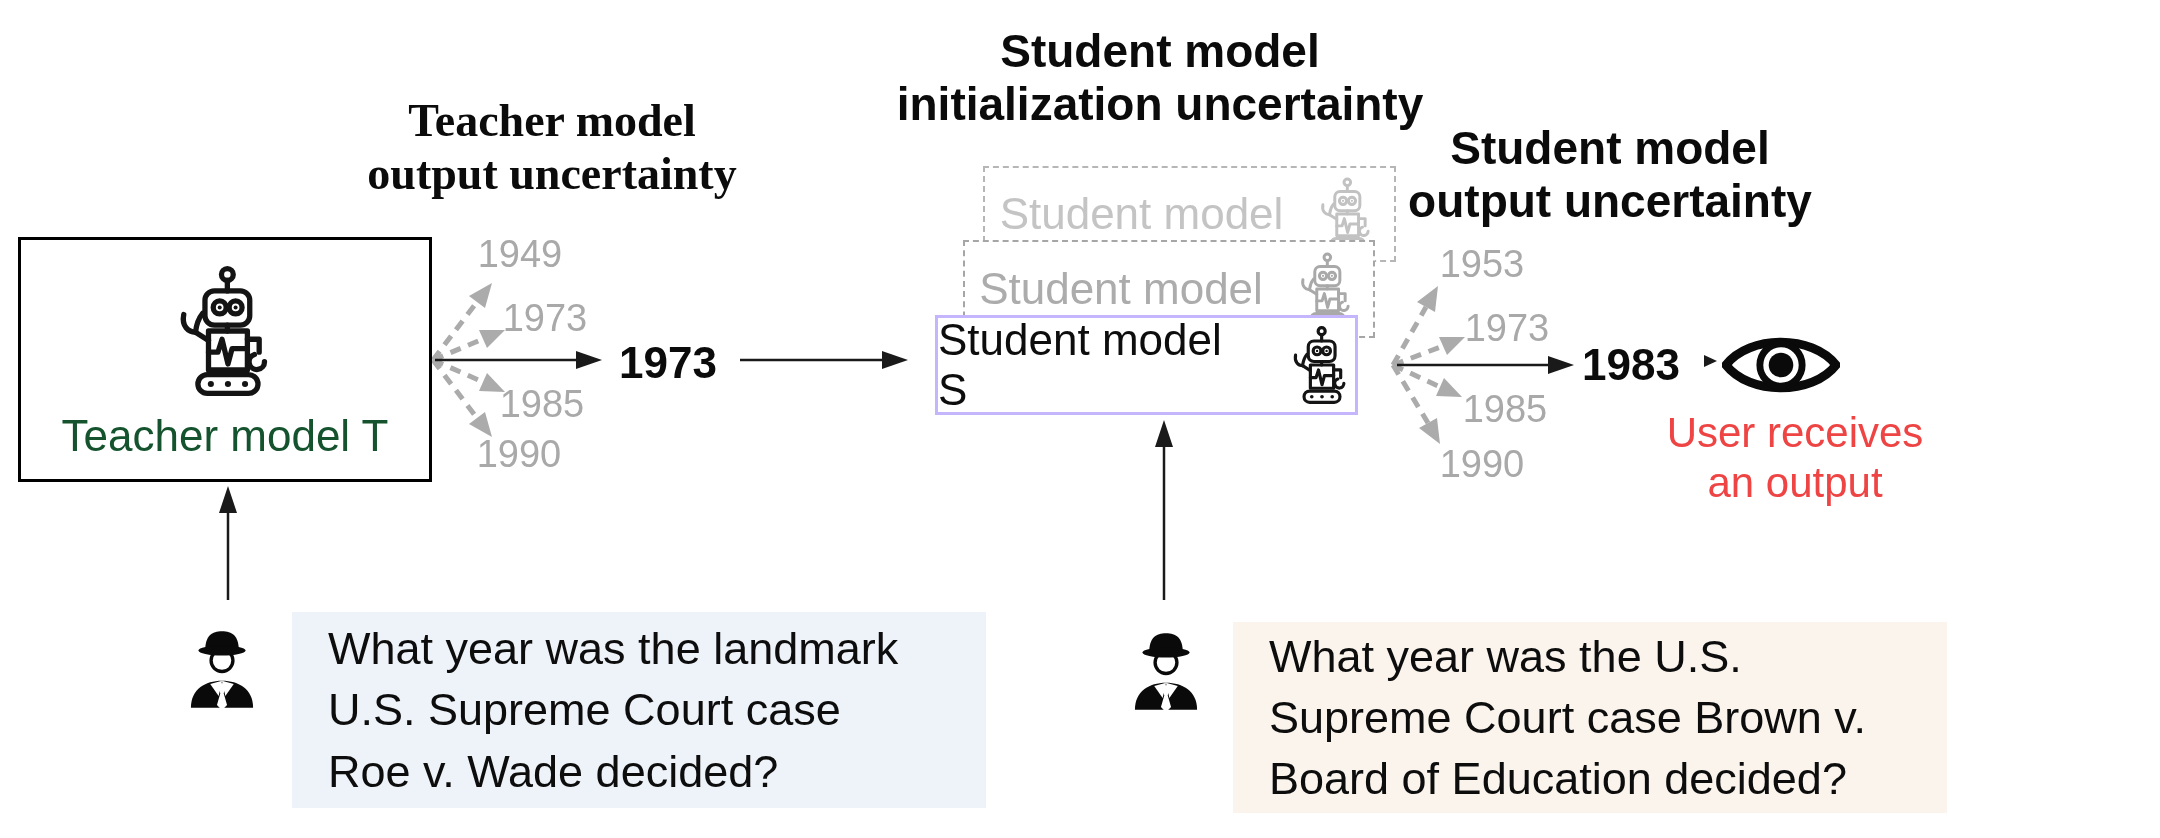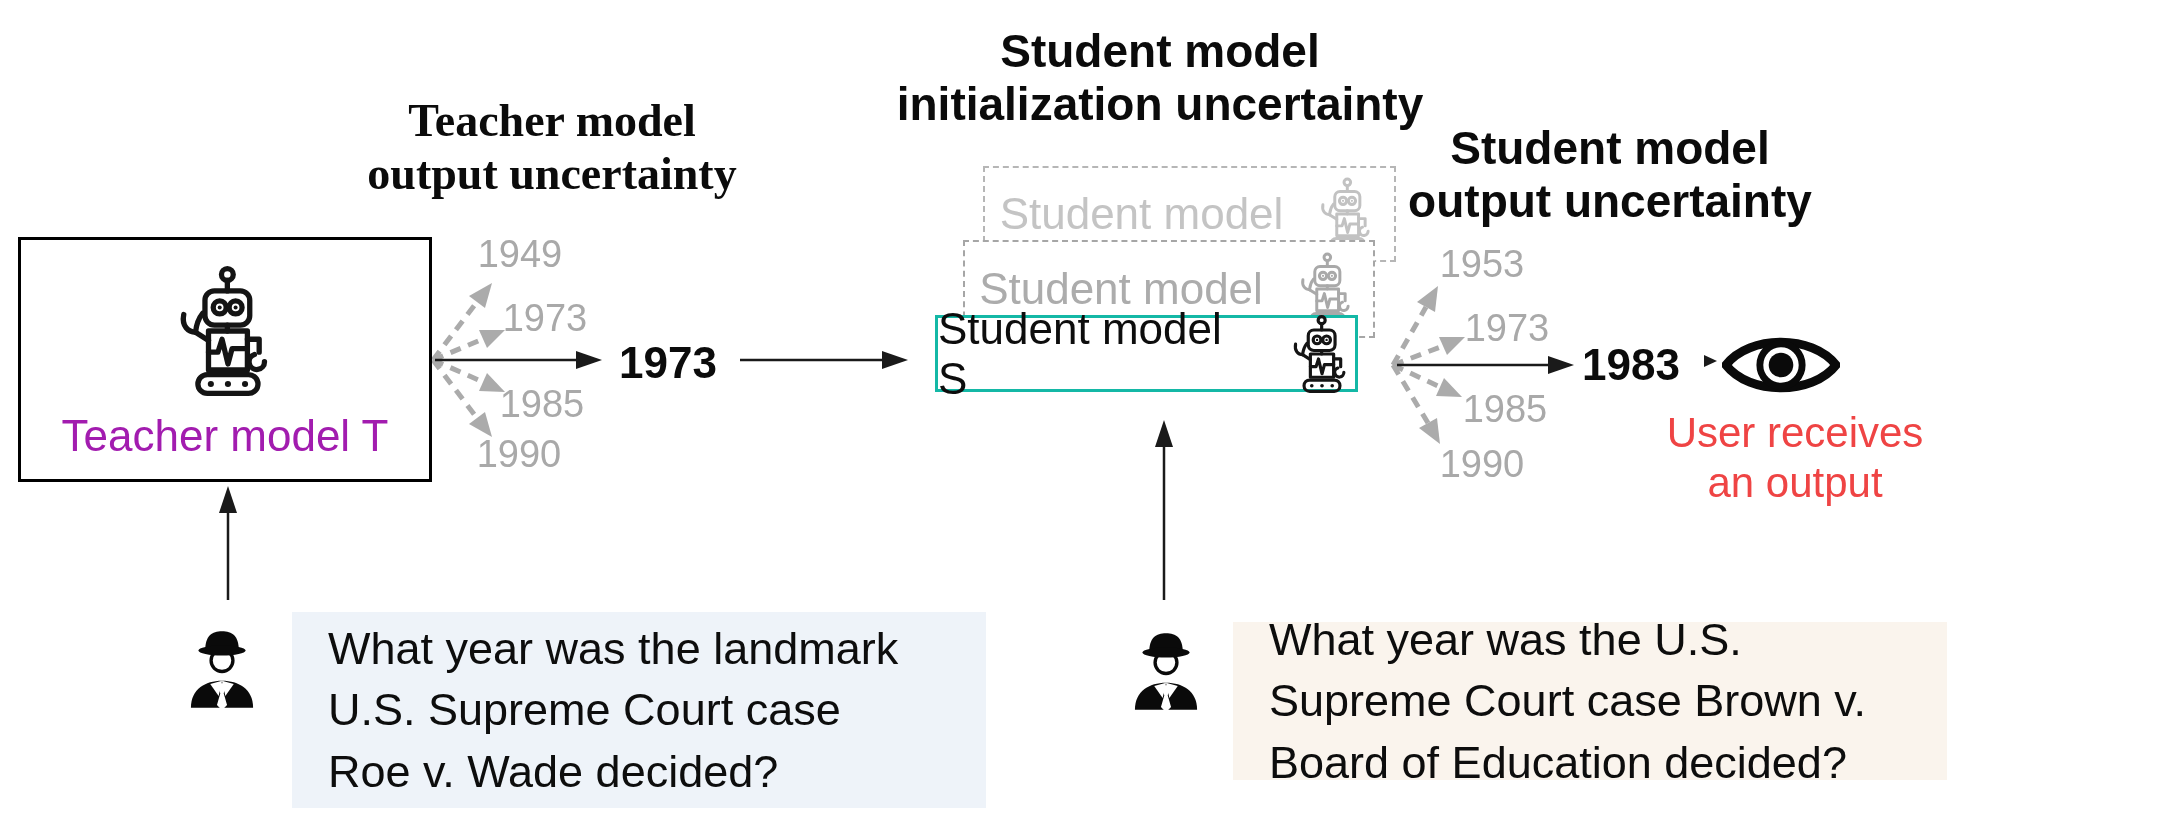--- a/index.html
+++ b/index.html
@@ -16,34 +16,34 @@
   .h-student-output { left: 1380px; top: 122px; width: 460px; }
   .h-overall        { left: 1690px; top: 248px; width: 320px; }
 
   .model-box { position: absolute; background: #fff; box-sizing: border-box; }
 
   .teacher-box {
     left: 18px; top: 237px; width: 414px; height: 245px;
     border: 3px solid #000; display: flex; flex-direction: column;
     align-items: center; justify-content: center; gap: 14px; padding-top: 6px;
   }
-  .teacher-box .box-label { font-size: 44px; color: #a21caf; }
+  .teacher-box .box-label { font-size: 44px; color: #14532d; }
 
   .ghost-box {
     display: flex; align-items: center; justify-content: center; gap: 30px;
   }
   .ghost-box-1 { left: 983px; top: 166px; width: 413px; height: 96px; border: 2px dashed #b6b6b6; z-index: 1; }
   .ghost-box-2 { left: 963px; top: 240px; width: 412px; height: 98px; border: 2px dashed #a6a6a6; z-index: 2; }
   .ghost-box-1 .box-label { color: #c4c4c4; font-size: 44px; }
   .ghost-box-2 .box-label { color: #acacac; font-size: 44px; }
   .ghost-box-1 .robot { color: #c2c2c2; }
   .ghost-box-2 .robot { color: #a9a9a9; }
 
   .student-box {
-    left: 935px; top: 315px; width: 423px; height: 77px; border: 3px solid #14b8a6;
+    left: 935px; top: 315px; width: 423px; height: 100px; border: 3px solid #c4b5fd;
     display: flex; align-items: center; justify-content: center; gap: 28px; z-index: 3;
   }
   .student-box .box-label { font-size: 44px; color: #0d0d0d; }
   .student-box .robot { color: #141414; }
   .teacher-box .robot { color: #141414; }
 
   .year { position: absolute; font-size: 38px; color: #a9a9a9; width: 96px; text-align: center; }
   .y-t-1950 { left: 472px;  top: 233px; }
   .y-t-1973 { left: 497px;  top: 297px; }
   .y-t-1985 { left: 494px;  top: 383px; }
@@ -55,21 +55,21 @@
 
   .final-year { position: absolute; font-size: 44px; font-weight: bold; color: #0b0b0b; width: 110px; text-align: center; }
   .fy-teacher { left: 613px;  top: 338px; }
   .fy-student { left: 1576px; top: 340px; }
 
   .question-box {
     position: absolute; display: flex; align-items: center; box-sizing: border-box;
     font-size: 45px; line-height: 1.36; color: #0d0d0d; padding-left: 36px; white-space: pre-line;
   }
   .q-teacher { left: 292px;  top: 612px; width: 694px; height: 196px; background: #eef3f9; }
-  .q-student { left: 1233px; top: 622px; width: 714px; height: 158px; background: #faf4ed; }
+  .q-student { left: 1233px; top: 622px; width: 714px; height: 191px; background: #faf4ed; }
 
   .spy { position: absolute; width: 84px; height: 94px; }
   .spy-1 { left: 180px;  top: 622px; }
   .spy-2 { left: 1124px; top: 624px; }
 
   .eye-wrap { position: absolute; left: 1722px; top: 329px; width: 118px; height: 72px; color: #0a0a0a; }
 
   .user-caption {
     position: absolute; left: 1640px; top: 408px; width: 310px; text-align: center;
     font-size: 42px; line-height: 1.18; color: #ef4444; white-space: pre-line;

